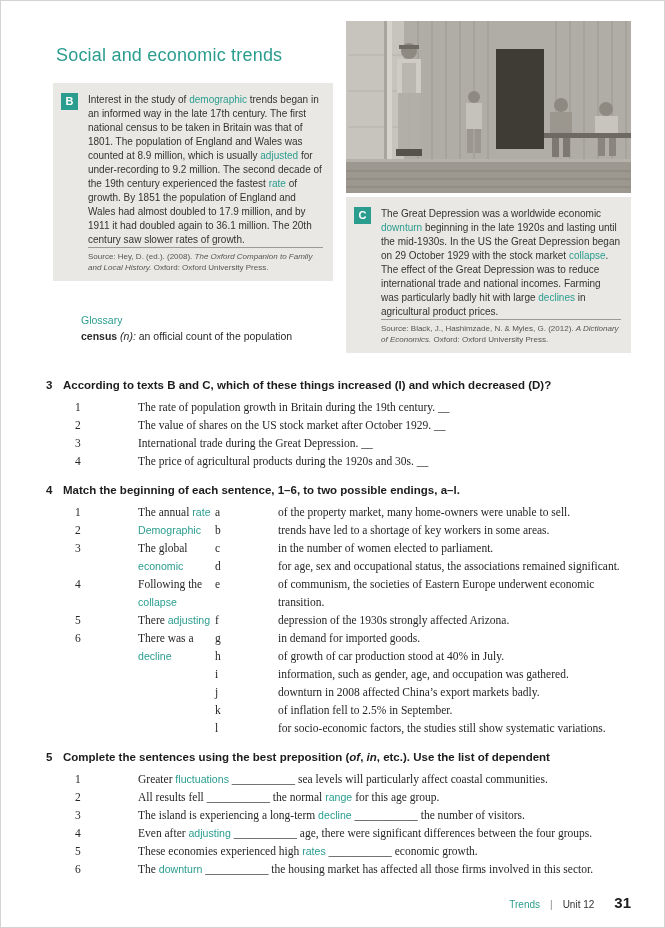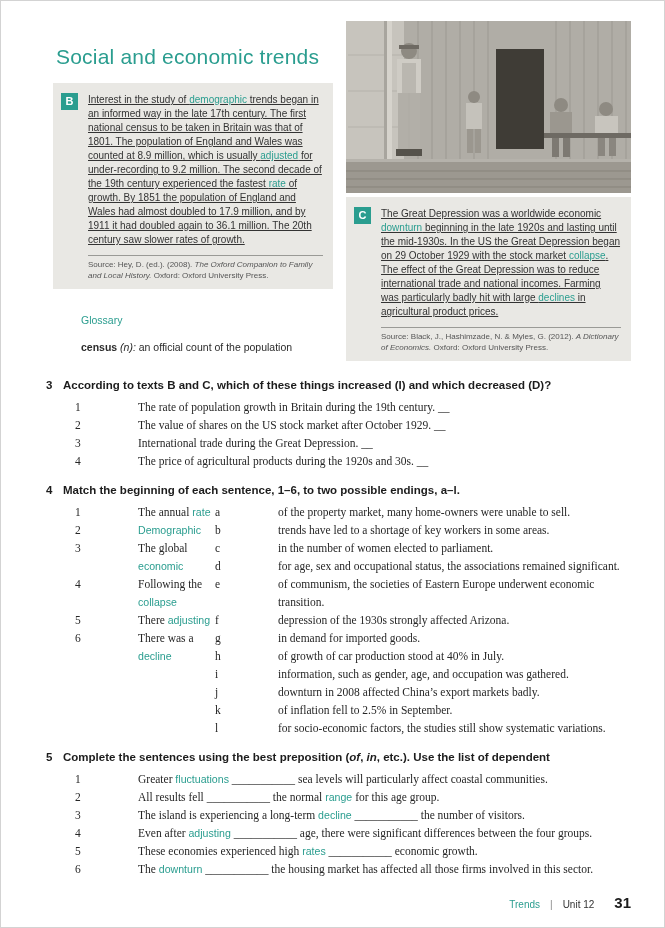--- a/index.html
+++ b/index.html
@@ -7,47 +7,47 @@
     --box-bg:#e9e8e4;
     --ink:#2b2b2b;
   }
   *{margin:0;padding:0;box-sizing:border-box;}
   body{background:#f2f2f2;font-family:"Liberation Sans",sans-serif;}
   .page{
     position:relative;width:665px;height:928px;background:#ffffff;
     margin:0 auto;border:1px solid #d3d3d3;overflow:hidden;color:var(--ink);
   }
   .page-title{
-    position:absolute;left:55px;top:44px;font-size:21px;font-weight:400;
+    position:absolute;left:55px;top:44px;font-size:18px;font-weight:400;
     color:var(--accent);letter-spacing:.2px;
   }
   
   .txtbox{
     position:absolute;background:var(--box-bg);padding:10px 10px 8px 8px;
   }
   .txtbox .badge{
     position:absolute;left:8px;top:10px;width:17px;height:17px;
     background:var(--accent);color:#fff;font-weight:bold;font-size:11px;
     text-align:center;line-height:17px;
   }
   .txtbox .boxtext{
-    margin-left:27px;font-size:10px;line-height:14px;color:#333;text-decoration:underline;
+    margin-left:27px;font-size:10px;line-height:14px;color:#333;
   }
   .txtbox .source{
-    margin-left:27px;margin-top:8px;border-top:1px solid #9a9a96;
+    margin-left:27px;border-top:1px solid #9a9a96;
     padding-top:4px;font-size:8px;line-height:10.5px;color:#555;
   }
   .hl{color:var(--accent);}
   .b{font-weight:bold;}
   .i{font-style:italic;}
   #boxB{left:52px;top:82px;width:280px;}
   #boxC{left:345px;top:196px;width:285px;}
   
   .glossary{position:absolute;left:80px;top:312px;font-size:10.5px;line-height:15px;}
-  .glossary .g-head{color:var(--accent);margin-bottom:12px;}
+  .glossary .g-head{color:var(--accent);margin-bottom:1px;}
   
   .photo{position:absolute;left:345px;top:20px;width:285px;height:172px;overflow:hidden;background:#b0ada6;}
   .photo svg{display:block;}
   
   .exercises{position:absolute;left:45px;top:376px;width:595px;}
   .exercise{margin-bottom:12px;}
   .ex-head{display:flex;line-height:16px;margin-bottom:5px;}
   .ex-no{width:17px;flex:0 0 17px;font-size:11.5px;font-weight:bold;color:#1c1c1c;}
   .ex-title{font-size:11.5px;font-weight:bold;color:#1c1c1c;}
   .ex-items{margin-left:29px;font-family:"Liberation Serif",serif;font-size:11.5px;color:#262626;}

